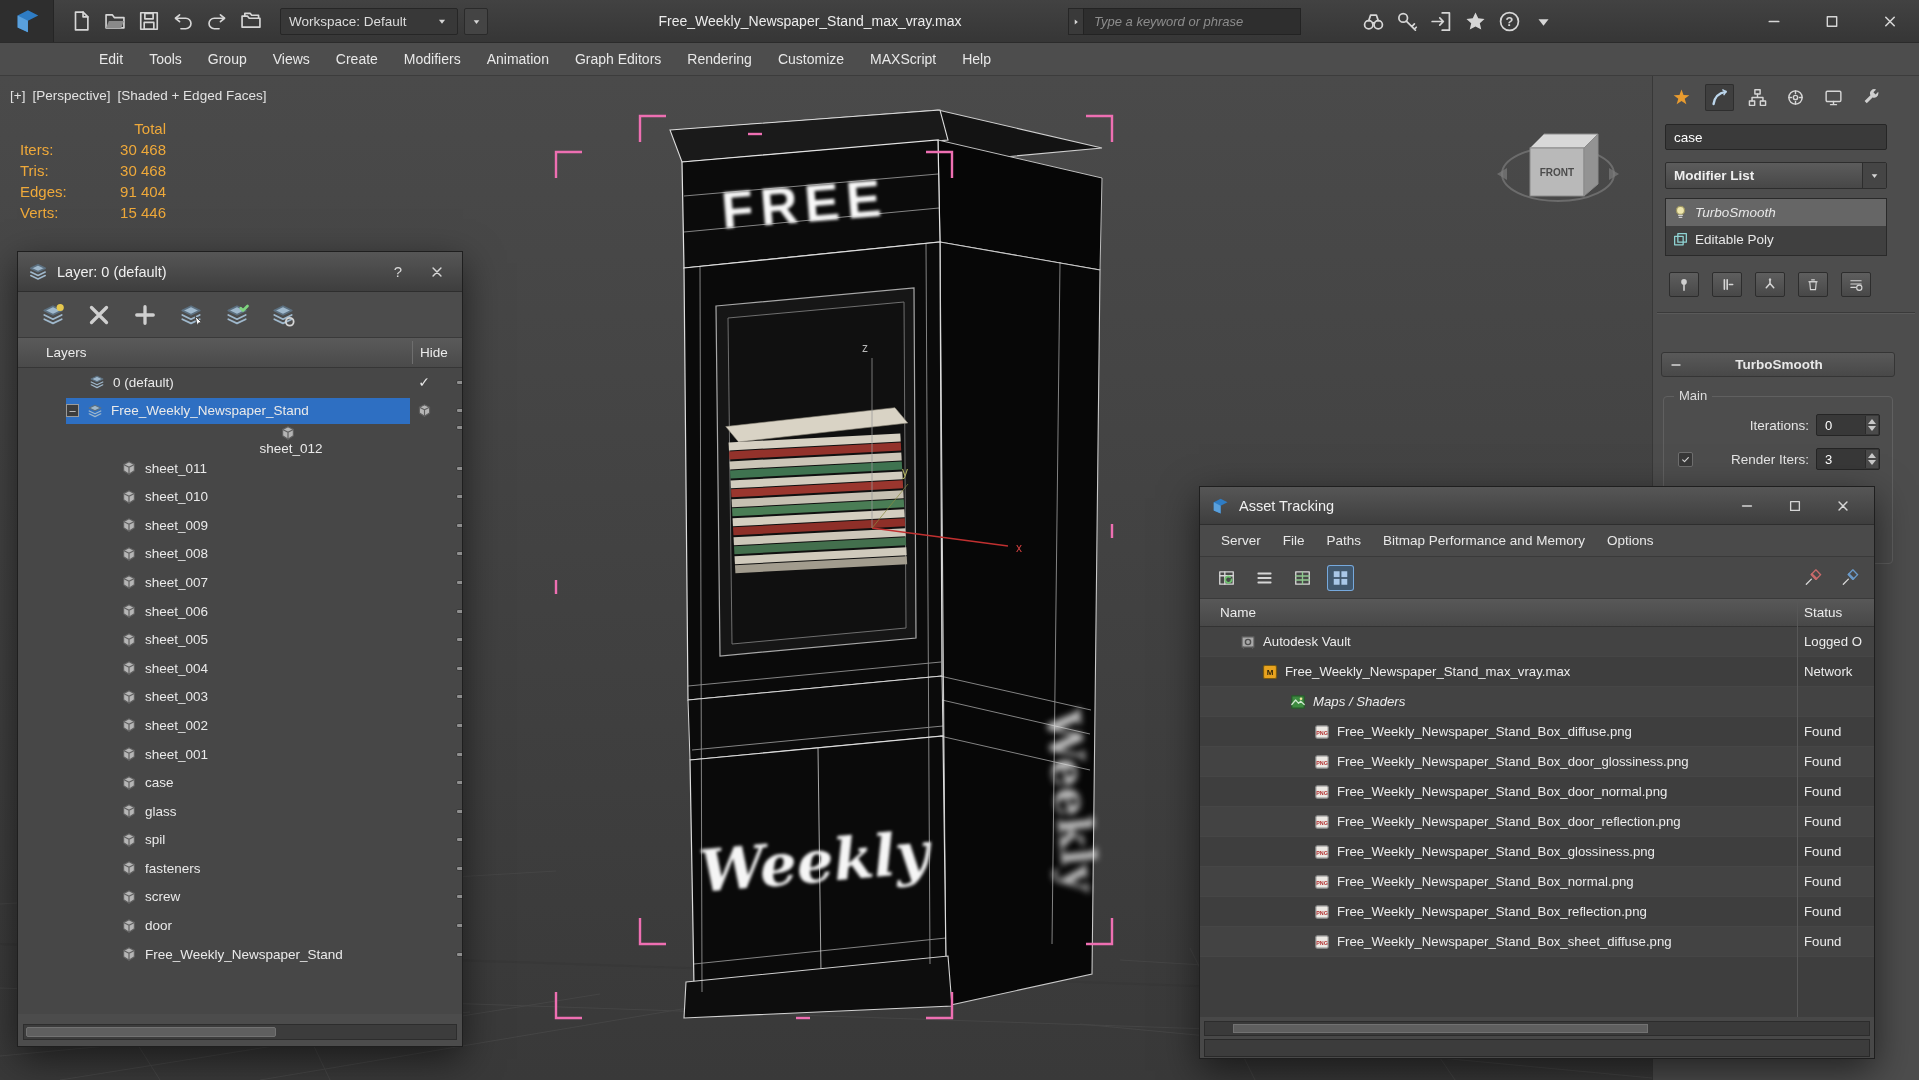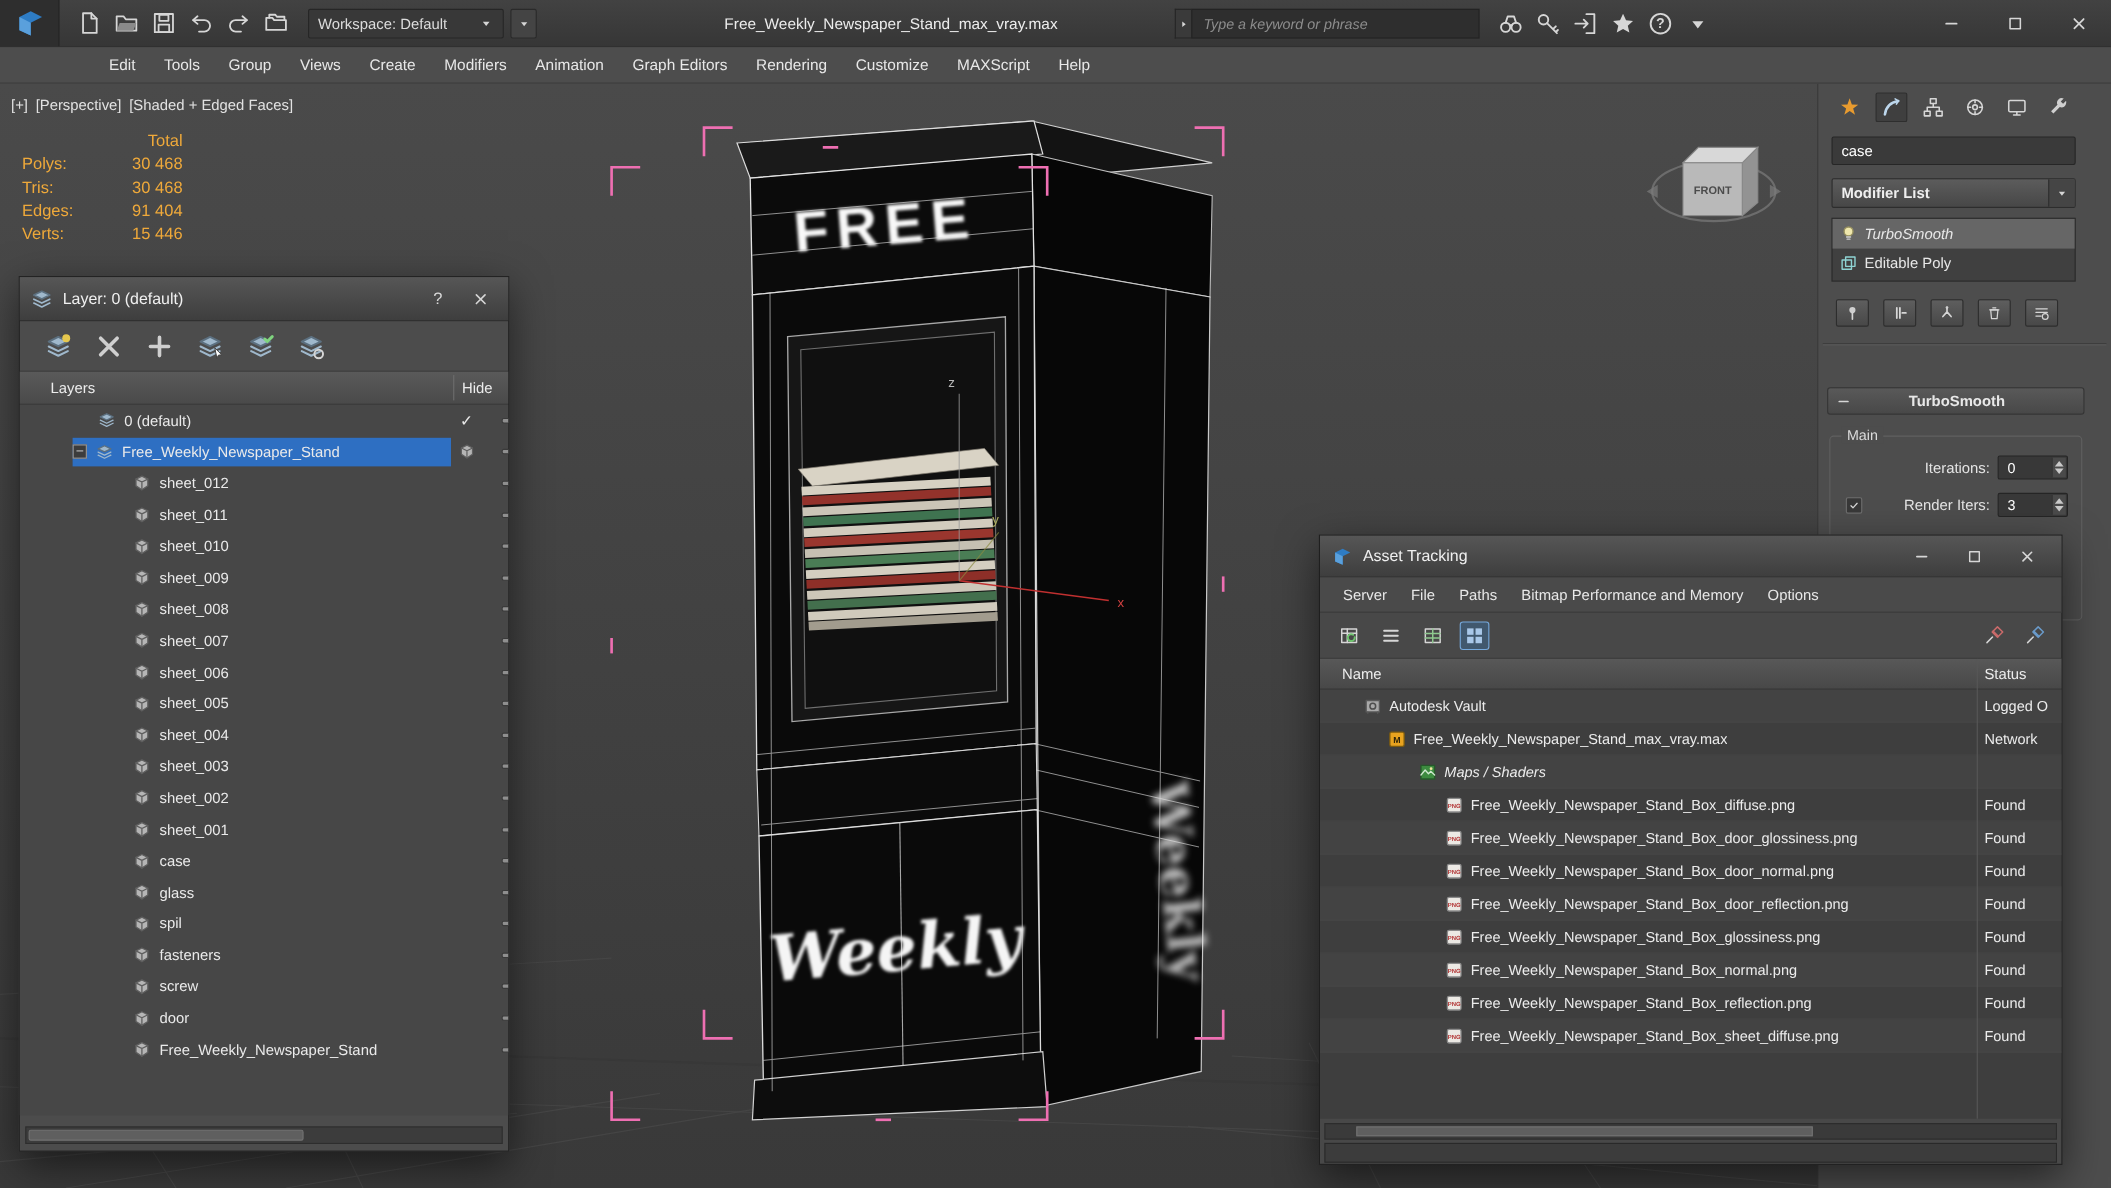--- a/index.html
+++ b/index.html
@@ -15,21 +15,21 @@
 .qat{display:flex;gap:12px;margin-left:16px;align-items:center;}
 .qat .icon{width:22px;height:22px;}
 .ws-combo{margin-left:18px;height:27px;min-width:178px;background:#383838;border:1px solid #262626;border-radius:2px;display:flex;align-items:center;padding:0 8px;gap:10px;font-size:13.5px;color:#dcdcdc;}
 .ws-caret{margin-left:auto;width:14px;height:14px;}
 .mini-drop{width:24px;height:27px;margin-left:6px;background:#444;border:1px solid #2a2a2a;border-radius:2px;display:flex;align-items:center;justify-content:center;}
 .mini-drop .icon{width:13px;height:13px;}
 .app-title{position:absolute;left:810px;top:0;transform:translateX(-50%);line-height:43px;font-size:14px;color:#ececec;white-space:nowrap;}
 .search-wrap{position:absolute;left:1068px;top:8px;display:flex;align-items:center;}
 .search-head{width:15px;height:27px;background:#3a3a3a;border:1px solid #262626;border-right:none;display:flex;align-items:center;justify-content:center;}
 .search-head .icon{width:10px;height:10px;}
-.search-input{width:262px;height:27px;background:#2e2e2e;border:1px solid #232323;color:#cfcfcf;padding:0 10px;font-size:13px;font-family:"Liberation Sans",sans-serif;outline:none;}
+.search-input{width:218px;height:27px;background:#2e2e2e;border:1px solid #232323;color:#cfcfcf;padding:0 10px;font-size:13px;font-family:"Liberation Sans",sans-serif;outline:none;}
 .search-input::placeholder{color:#8d8d8d;font-style:italic;}
 .tb-icons{position:absolute;left:1362px;top:8px;display:flex;gap:11px;align-items:center;height:27px;}
 .tb-icons .icon{width:23px;height:23px;}
 .win-btns{position:absolute;right:0;top:0;height:43px;display:flex;}
 .win-btns .icon{width:58px;height:43px;padding:14px 21px;}
 
 
 .menubar{position:absolute;top:43px;left:0;right:0;height:33px;background:#4d4d4d;border-bottom:1px solid #3c3c3c;display:flex;align-items:center;padding-left:86px;z-index:8;}
 .menu-item{padding:0 13px;font-size:14px;color:#e8e8e8;line-height:32px;white-space:nowrap;}
 
@@ -385,21 +385,21 @@
       </g>
     </svg>
 
     <div class="vp-label">
         <span class="vp-seg">[+]</span>
         <span class="vp-seg">[Perspective]</span>
         <span class="vp-seg">[Shaded + Edged Faces]</span>
       </div>
     <div class="vp-stats">
       <span class="stat-total">Total</span>
-    <span class="stat-label">Polys:</span>
+    <span class="stat-label">Iters:</span>
         <span class="stat-value">30 468</span>
         <span class="stat-label">Tris:</span>
         <span class="stat-value">30 468</span>
         <span class="stat-label">Edges:</span>
         <span class="stat-value">91 404</span>
         <span class="stat-label">Verts:</span>
         <span class="stat-value">15 446</span>
       </div>
   </div>
 
@@ -640,21 +640,21 @@
           </span>
           <span class="llabel">Free_Weekly_Newspaper_Stand</span>
           <span class="mark">
             <svg viewBox="0 0 16 16" fill="none" stroke="#d6d6d6" stroke-width="1.2" stroke-linecap="round" stroke-linejoin="round">
               <path d="M8 1.8l5.4 2.7v6.2L8 14.2 2.6 10.7V4.5z" fill="#b5b5b5" stroke="#5f5f5f"></path>
               <path d="M2.6 4.5 8 7.2l5.4-2.7M8 7.2v7" stroke="#5f5f5f"></path>
             </svg>
           </span>
           <span class="dash"></span>
         </div>
-        <div class="lrow" style="padding-left: 70px;">
+        <div class="lrow" style="padding-left: 70px; flex-direction: column;">
           <span class="icon licon">
             <svg viewBox="0 0 16 16" fill="none" stroke="#d6d6d6" stroke-width="1.2" stroke-linecap="round" stroke-linejoin="round">
               <path d="M8 1.8l5.4 2.7v6.2L8 14.2 2.6 10.7V4.5z" fill="#b5b5b5" stroke="#5f5f5f"></path>
               <path d="M2.6 4.5 8 7.2l5.4-2.7M8 7.2v7" stroke="#5f5f5f"></path>
             </svg>
           </span>
           <span class="llabel">sheet_012</span>
           <span class="dash"></span>
         </div>
         <div class="lrow" style="padding-left: 70px;">

